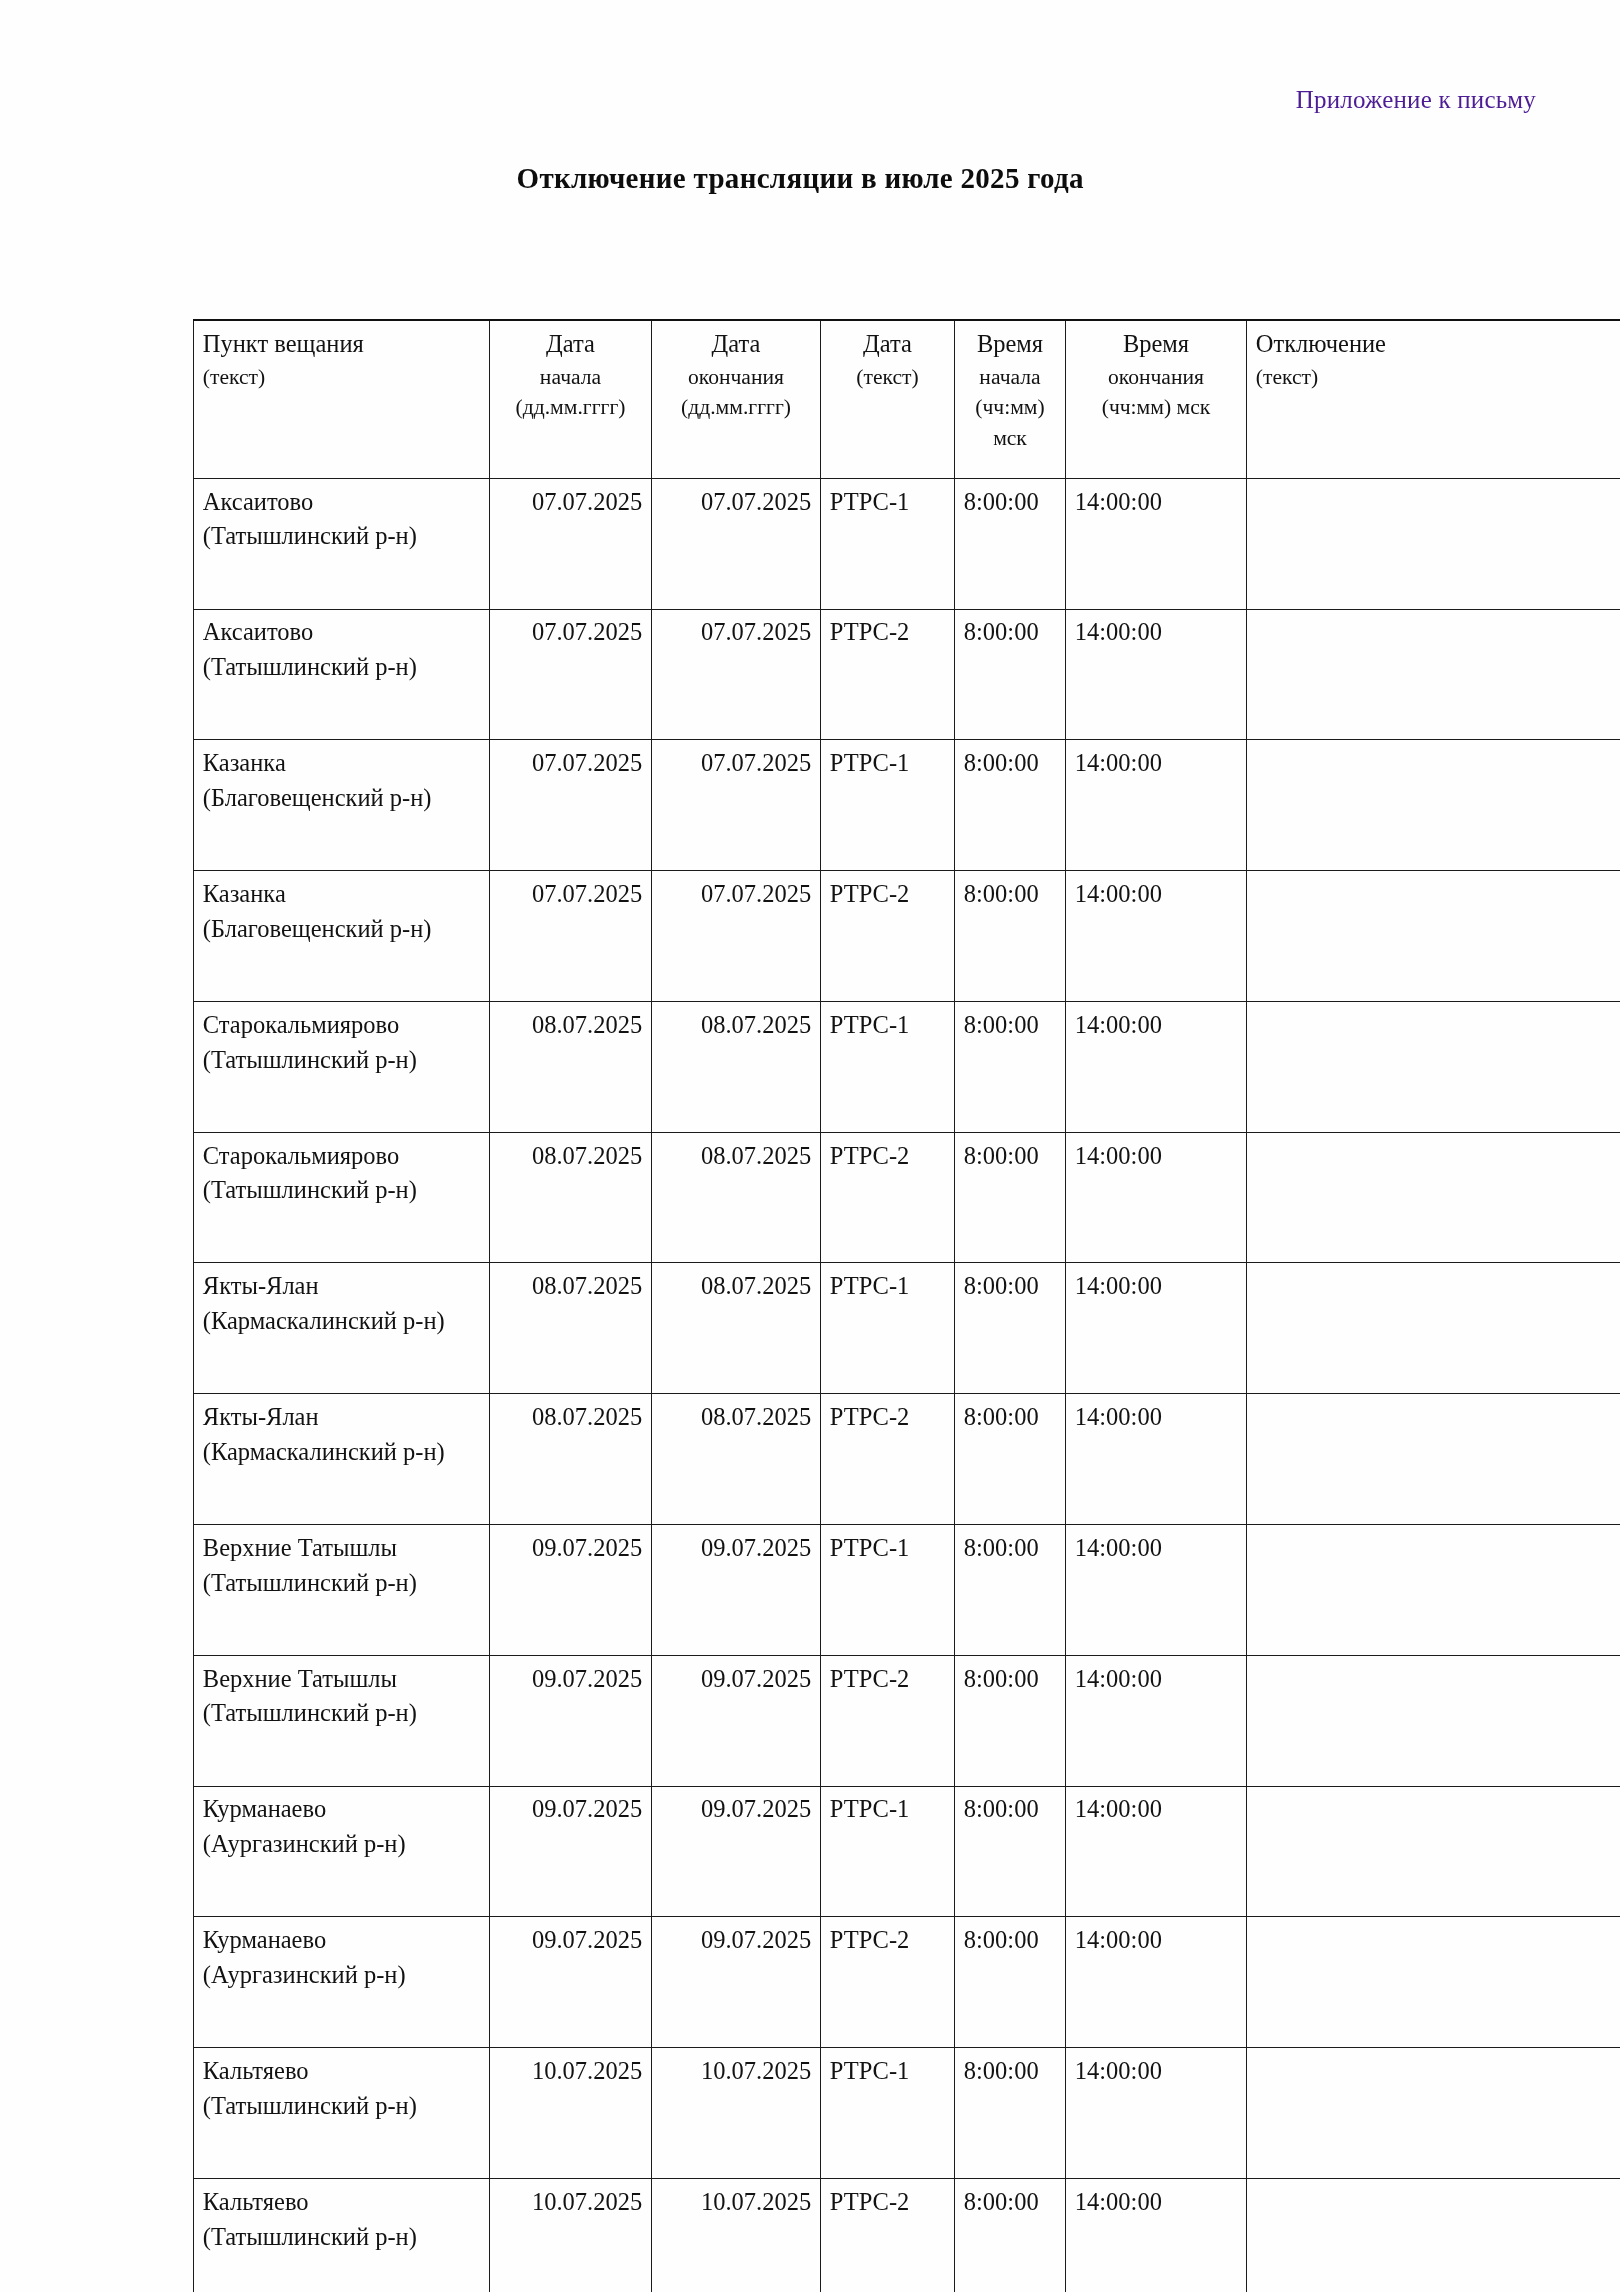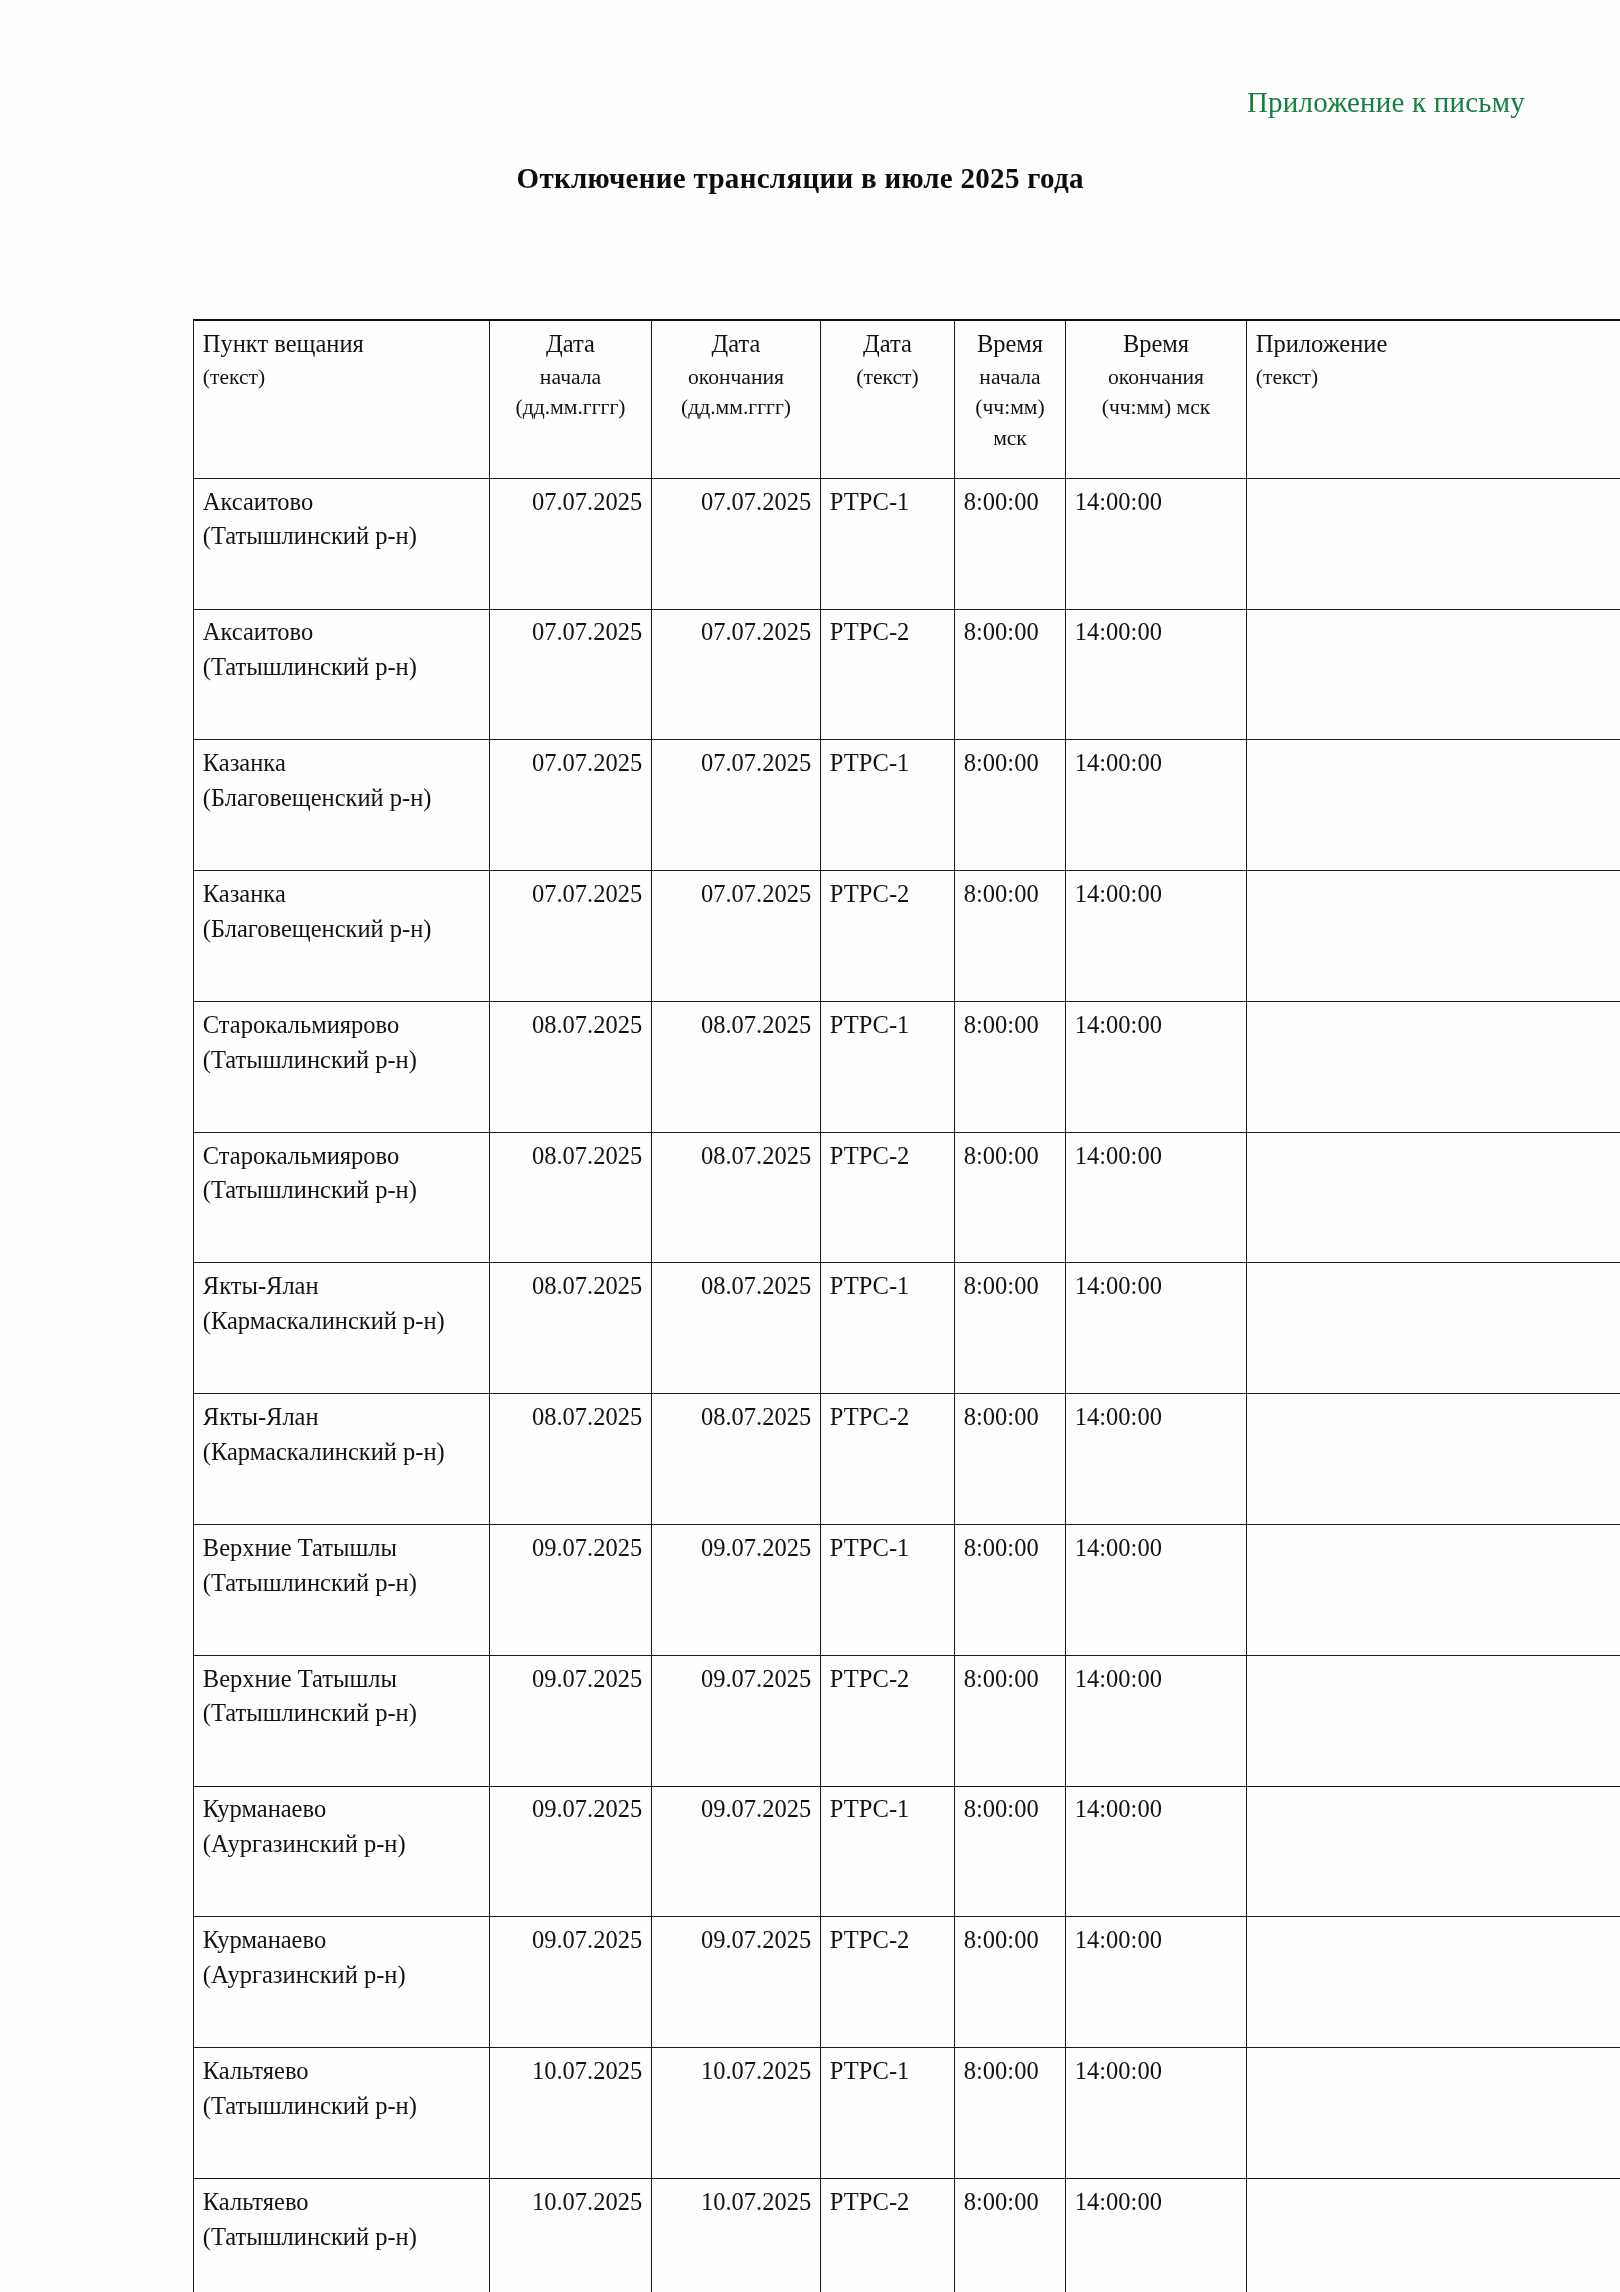--- a/index.html
+++ b/index.html
@@ -20,24 +20,24 @@
   .page {
     position: absolute;
     inset: 0;
     background: #fefefe;
   }
 
   
   .letter-note {
     position: absolute;
     top: 86px;
-    right: 95px;
-    font-size: 29px;
+    right: 84px;
+    font-size: 25px;
     letter-spacing: 0.2px;
-    color: #15803d;
+    color: #4c1d95;
     white-space: nowrap;
   }
 
   
   .doc-title {
     position: absolute;
     top: 162px;
     left: 0;
     right: 0;
     text-align: center;
@@ -180,21 +180,21 @@
               <span class="hdr-line">Время</span>
               <span class="hdr-sub">начала</span>
               <span class="hdr-sub">(чч:мм) мск</span>
             </th>
             <th>
               <span class="hdr-line">Время</span>
               <span class="hdr-sub">окончания</span>
               <span class="hdr-sub">(чч:мм)  мск</span>
             </th>
             <th class="h-left note-cell">
-              <span class="hdr-line">Приложение</span>
+              <span class="hdr-line">Отключение</span>
               <span class="hdr-sub">(текст)</span>
             </th>
           </tr>
       </thead>
       <tbody>
           <tr>
             <td class="cell-point">
               <span class="place-name">Аксаитово</span>
               <span class="place-region">(Татышлинский р-н)</span>
             </td>

